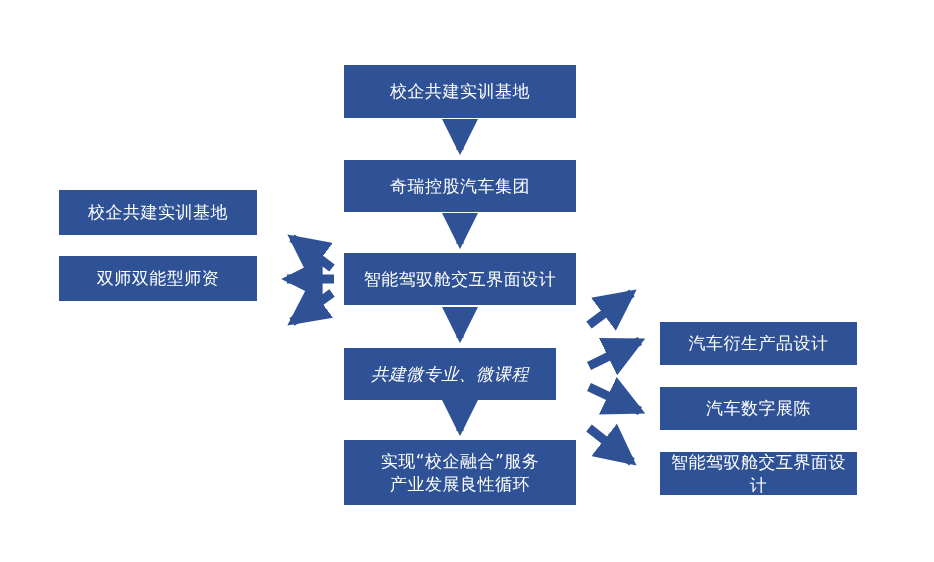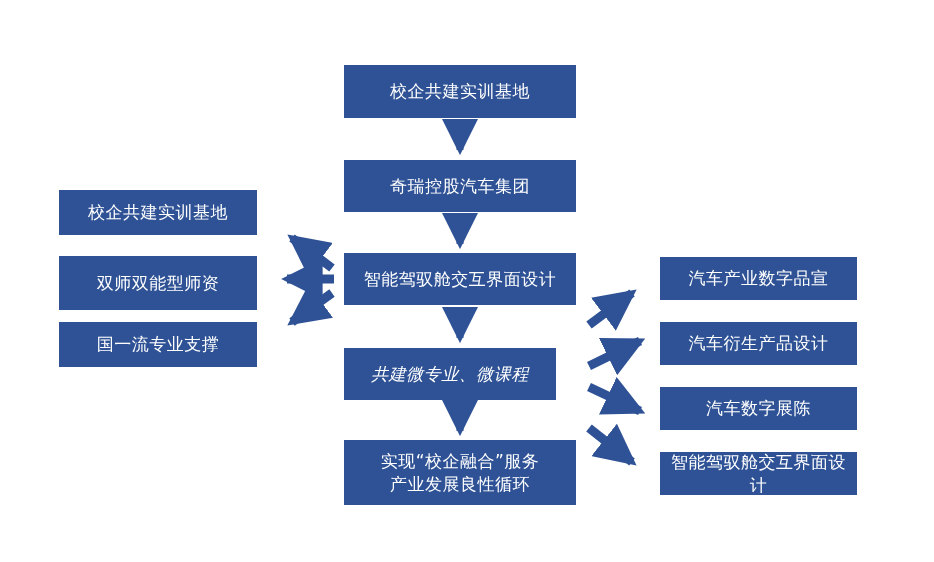--- a/index.html
+++ b/index.html
@@ -37,21 +37,21 @@
 
   
   .n-center1 { left: 344px; top: 65px;  width: 232px; height: 53px; }
   .n-center2 { left: 344px; top: 160px; width: 232px; height: 52px; }
   .n-center3 { left: 344px; top: 253px; width: 232px; height: 52px; }
   .n-center4 { left: 344px; top: 348px; width: 212px; height: 52px; font-style: italic; }
   .n-center5 { left: 344px; top: 440px; width: 232px; height: 65px; }
 
   
   .n-left1 { left: 59px; top: 190px; width: 198px; height: 45px; }
-  .n-left2 { left: 59px; top: 256px; width: 198px; height: 54px; }
+  .n-left2 { left: 59px; top: 256px; width: 198px; height: 45px; }
   .n-left3 { left: 59px; top: 322px; width: 198px; height: 45px; }
 
   
   .n-right1 { left: 660px; top: 257px; width: 197px; height: 43px; }
   .n-right2 { left: 660px; top: 322px; width: 197px; height: 43px; }
   .n-right3 { left: 660px; top: 387px; width: 197px; height: 43px; }
   .n-right4 { left: 660px; top: 452px; width: 197px; height: 43px; }
 
   .arrow-layer {
     position: absolute;
@@ -121,23 +121,21 @@
 
   <div class="node n-center4">共建微专业、微课程</div>
 
   <div class="node n-left1">校企共建实训基地</div>
 
   <div class="node n-center5 two-line">实现“校企融合”服务
 产业发展良性循环</div>
 
   <div class="node n-left2">双师双能型师资</div>
 
-  <div class="node n-left3">国一流专业支撑</div>
 
-  <div class="node n-right1">汽车产业数字品宣</div>
 
   <div class="node n-right2">汽车衍生产品设计</div>
 
   <div class="node n-right3">汽车数字展陈</div>
 
   <div class="node n-right4">智能驾驭舱交互界面设计</div>
 
 </div>
 
 </body></html>

